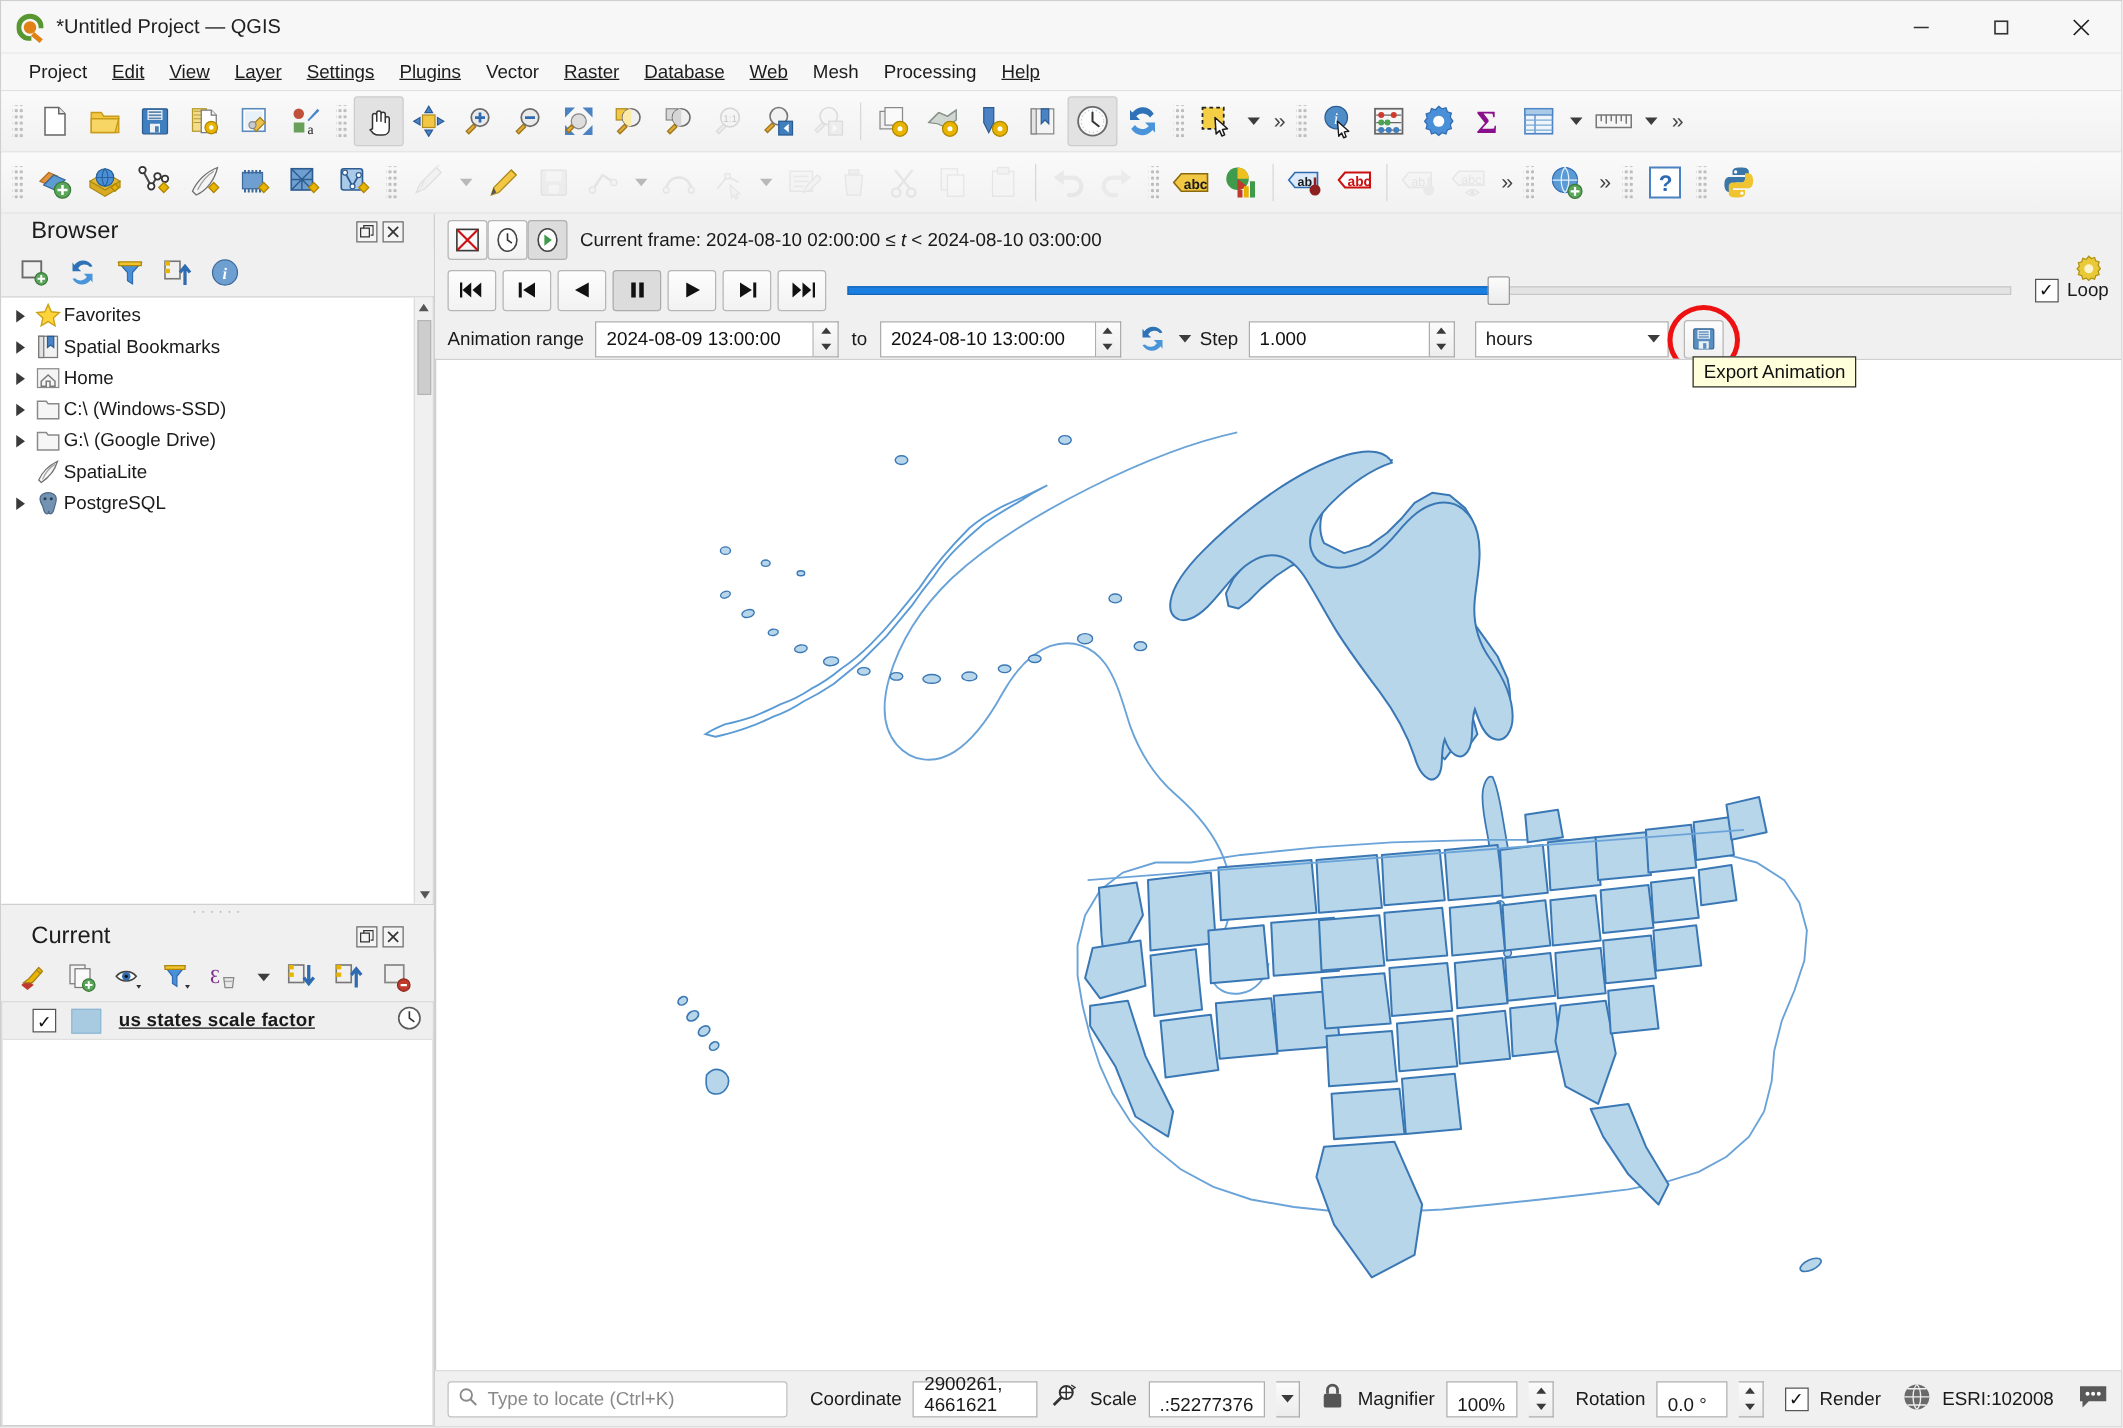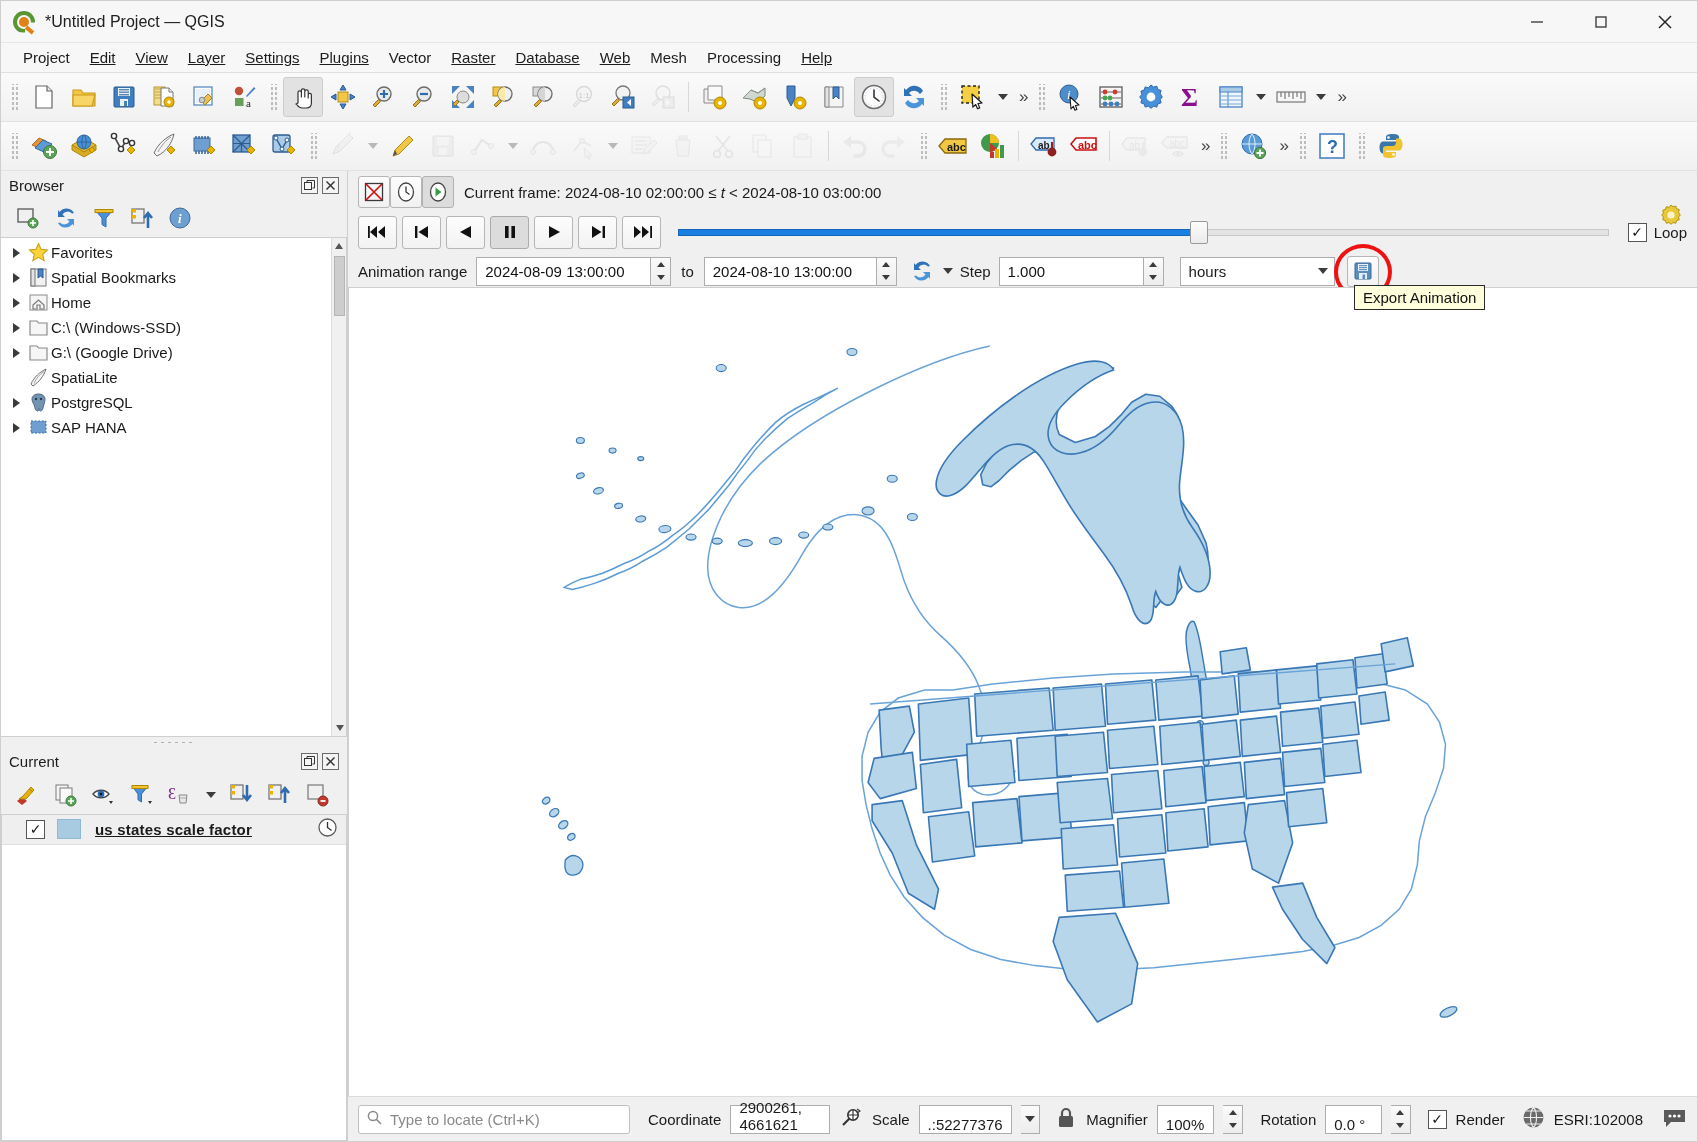--- a/index.html
+++ b/index.html
@@ -111,21 +111,21 @@
   
   .leftcol {
     width: 347px; flex: 0 0 347px;
     display: flex; flex-direction: column;
     background: #f0f0f0;
     border-right: 1px solid #cfcfcf;
   }
   .dock-title {
     height: 28px; flex: 0 0 28px;
     display: flex; align-items: center;
-    padding: 0 8px; font-size: 15px; color: #1c1c1c;
+    padding: 0 24px; font-size: 19px; color: #1c1c1c;
   }
   .dock-title .ttl { flex: 1 1 auto; }
   .dock-icons { display: flex; gap: 4px; }
   .dock-ic {
     width: 17px; height: 17px; border: 1px solid #6b6b6b;
     display: flex; align-items: center; justify-content: center;
     font-size: 11px; color: #333; background: #f4f4f4;
   }
   .dock-toolbar {
     height: 38px; flex: 0 0 38px;
@@ -1011,31 +1011,20 @@
                 <i></i>
               </div>
             <div class="ticon">
               <svg width="21" height="21" viewBox="0 0 21 21">
                   <path d="M4 7c0-3 3-5 6.5-5S17 4 17 7c0 3-1 5-1.5 7s-1 5-3 5c-1 0-1.5-1-1.5-2.5 0 1.5-.5 2.5-1.5 2.5-2 0-2.5-3-3-5S4 10 4 7z" fill="#7393b3" stroke="#4f6b87" stroke-width="1"></path>
                   <circle cx="8" cy="7" r="1.2" fill="#2b3b4d"></circle>
                   <circle cx="13" cy="7" r="1.2" fill="#2b3b4d"></circle>
                 </svg>
             </div>
             <span>PostgreSQL</span>
-          </div>
-          <div class="titem">
-            <div class="twist">
-                <i></i>
-              </div>
-            <div class="ticon">
-              <svg width="21" height="21" viewBox="0 0 21 21">
-                  <rect x="3" y="4" width="15" height="12" fill="#6f9fd0" stroke="#3d6a9c" stroke-dasharray="2 1.6"></rect>
-                </svg>
-            </div>
-            <span>SAP HANA</span>
           </div>
         </div>
         <div class="scrollbar">
           <div class="sb-arrow">
               <i class="up"></i>
             </div>
           <div class="sb-thumb" style="top:18px;height:60px;"></div>
           <div class="sb-arrow" style="position:absolute;bottom:0;width:15px;">
               <i class="dn"></i>
             </div>

